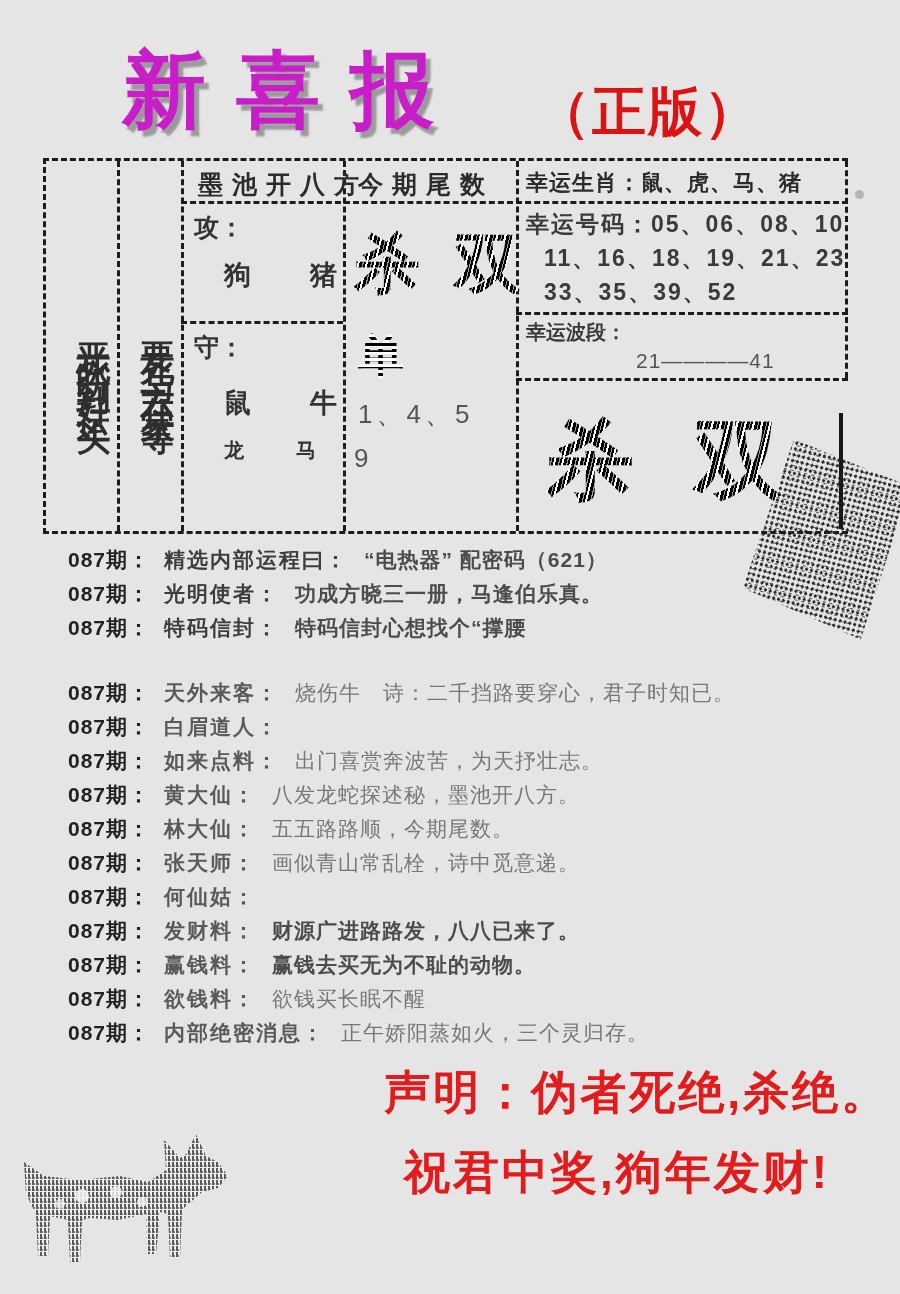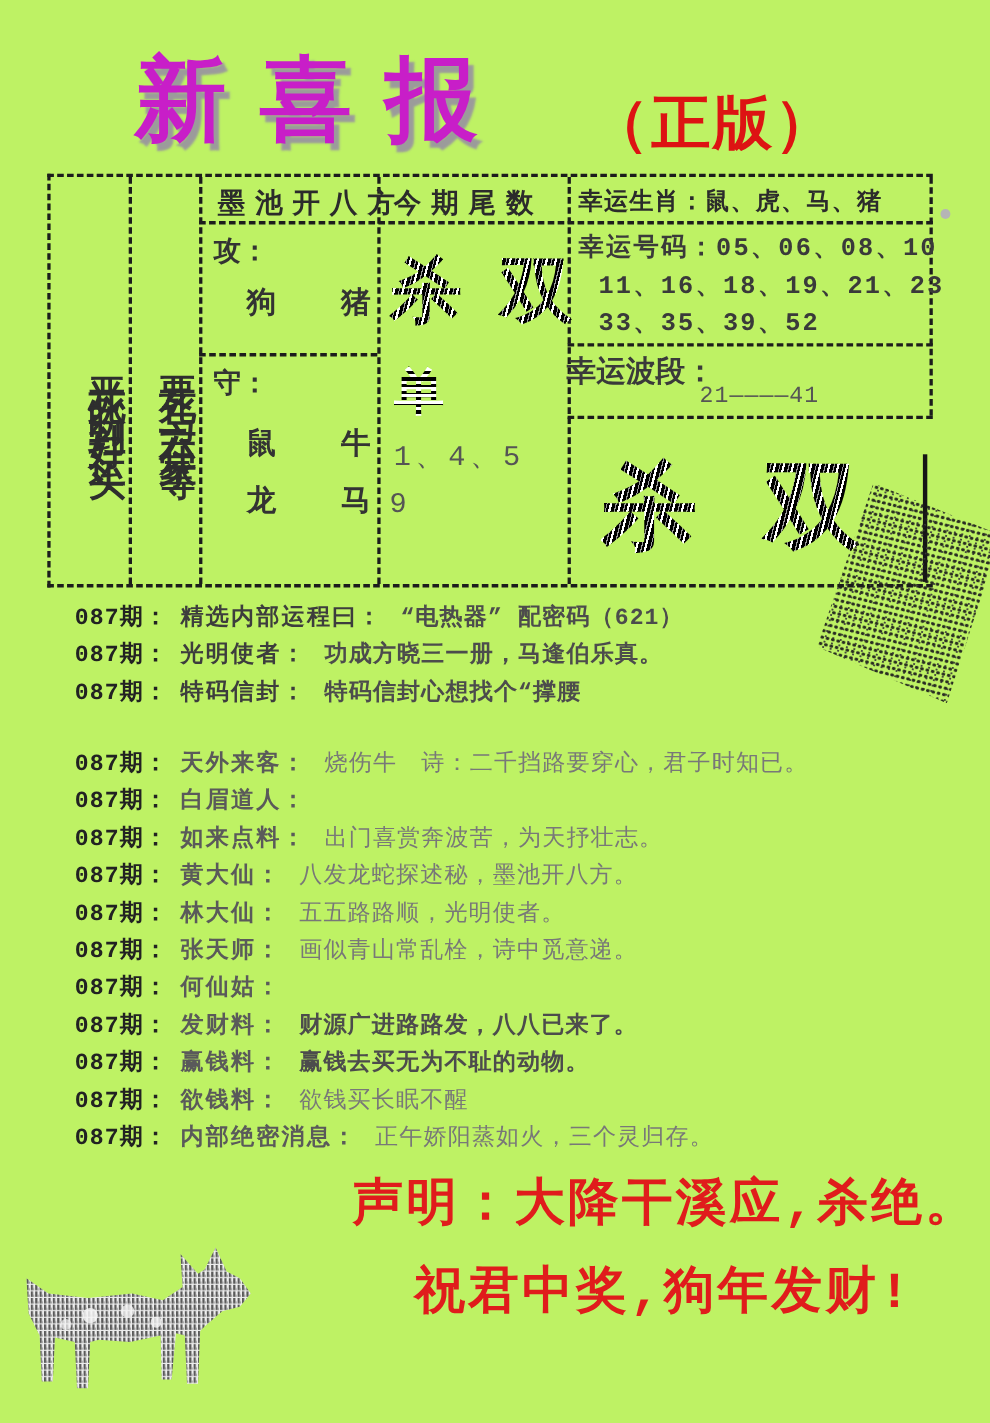--- a/index.html
+++ b/index.html
@@ -1,18 +1,18 @@
 <!DOCTYPE html>
 <html><head>
 <meta charset="utf-8">
 <style>
   html,body{margin:0;padding:0;background:#ffffff;}
   .page{
-    position:relative;width:900px;height:1294px;background:#bef264;overflow:hidden;
-    font-family:Liberation Mono, monospace;color:#333;
+    position:relative;width:900px;height:1294px;background:#e5e5e5;overflow:hidden;
+    font-family:Liberation Sans, sans-serif;color:#333;
   }
   
   .title{
     position:absolute;left:122px;top:34px;
     font-size:84px;font-weight:700;letter-spacing:30px;
     color:#c81ec8;text-shadow:5px 6px 2px #9b9b9b;white-space:nowrap;
   }
   .edition{
     position:absolute;left:536px;top:76px;
     font-size:54px;font-weight:700;color:#dd1313;letter-spacing:2px;white-space:nowrap;
@@ -38,29 +38,29 @@
   .vcol1{left:0;width:71px;}
   .vcol2{left:71px;width:64px;}
   .cellhead{position:absolute;top:7px;font-size:25px;font-weight:700;letter-spacing:9px;color:#2b2b2b;white-space:nowrap;}
   .head3{left:152px;}
   .head4{left:312px;}
   .head5{left:480px;font-size:22px;letter-spacing:1px;}
   .atk-label{position:absolute;left:148px;top:50px;font-size:25px;font-weight:700;}
   .atk-vals{position:absolute;left:178px;top:96px;font-size:27px;font-weight:700;letter-spacing:16px;white-space:nowrap;}
   .def-label{position:absolute;left:148px;top:170px;font-size:25px;font-weight:700;}
   .def-row1{position:absolute;left:178px;top:224px;font-size:27px;font-weight:700;letter-spacing:16px;white-space:nowrap;}
-  .def-row2{position:absolute;left:178px;top:276px;font-size:27px;font-weight:700;letter-spacing:16px;white-space:nowrap;}
+  .def-row2{position:absolute;left:178px;top:276px;font-size:20px;font-weight:700;letter-spacing:16px;white-space:nowrap;}
   .kill-mid{position:absolute;left:308px;top:58px;font-size:66px;font-weight:700;letter-spacing:34px;white-space:nowrap;}
   .single{position:absolute;left:312px;top:165px;font-size:46px;font-weight:700;}
   .nums1{position:absolute;left:312px;top:236px;font-size:26px;color:#555;letter-spacing:4px;white-space:nowrap;}
   .nums2{position:absolute;left:308px;top:282px;font-size:26px;color:#555;}
   .lucky-nums1{position:absolute;left:480px;top:48px;font-size:23px;font-weight:600;color:#3a3a3a;letter-spacing:2px;white-space:nowrap;}
   .lucky-nums2{position:absolute;left:498px;top:82px;font-size:23px;font-weight:600;color:#3a3a3a;letter-spacing:2px;white-space:nowrap;}
   .lucky-nums3{position:absolute;left:498px;top:116px;font-size:23px;font-weight:600;color:#3a3a3a;letter-spacing:2px;white-space:nowrap;}
-  .wave-label{position:absolute;left:469px;top:158px;font-size:27px;font-weight:600;color:#3a3a3a;text-align:center;}
+  .wave-label{position:absolute;left:480px;top:158px;font-size:20px;font-weight:600;color:#3a3a3a;text-align:center;}
   .wave-value{position:absolute;left:590px;top:188px;font-size:21px;color:#555;letter-spacing:1px;text-align:center;}
   .big-kill{position:absolute;left:500px;top:240px;font-size:88px;font-weight:700;letter-spacing:60px;white-space:nowrap;}
   .rline-solid{position:absolute;left:793px;top:252px;width:4px;height:116px;background:#161616;}
   
   .hatch{color:#1e1e1e;}
   @supports (-webkit-background-clip: text){
     .hatch{
       background:repeating-linear-gradient(104deg,#000 0 3px,#9a9a9a 3px 4px,#000 4px 6px,#fff 6px 8px);
       -webkit-background-clip:text;background-clip:text;color:transparent;
     }
@@ -178,21 +178,21 @@
         <span class="text">出门喜赏奔波苦，为天抒壮志。</span>
       </div>
     <div class="entry">
         <span class="period">087期：</span>
         <span class="label">黄大仙：</span>
         <span class="text">八发龙蛇探述秘，墨池开八方。</span>
       </div>
     <div class="entry">
         <span class="period">087期：</span>
         <span class="label">林大仙：</span>
-        <span class="text">五五路路顺，光明使者。</span>
+        <span class="text">五五路路顺，今期尾数。</span>
       </div>
     <div class="entry">
         <span class="period">087期：</span>
         <span class="label">张天师：</span>
         <span class="text">画似青山常乱栓，诗中觅意递。</span>
       </div>
     <div class="entry">
         <span class="period">087期：</span>
         <span class="label">何仙姑：</span>
       </div>
@@ -211,21 +211,21 @@
         <span class="label">欲钱料：</span>
         <span class="text">欲钱买长眠不醒</span>
       </div>
     <div class="entry">
         <span class="period">087期：</span>
         <span class="label">内部绝密消息：</span>
         <span class="text">正午娇阳蒸如火，三个灵归存。</span>
       </div>
   </div>
 
-  <div class="decl1">声明：大降干溪应,杀绝。</div>
+  <div class="decl1">声明：伪者死绝,杀绝。</div>
   <div class="decl2">祝君中奖,狗年发财!</div>
 
   <svg class="dog" viewBox="0 0 222 152" xmlns="http://www.w3.org/2000/svg">
     <defs>
       <pattern id="grain" width="4" height="6" patternUnits="userSpaceOnUse">
         <rect width="4" height="6" fill="#ededed"></rect>
         <rect x="0" y="0" width="2" height="5" fill="#5a5a5a"></rect>
         <rect x="2" y="3" width="1" height="2" fill="#8c8c8c"></rect>
       </pattern>
     </defs>

